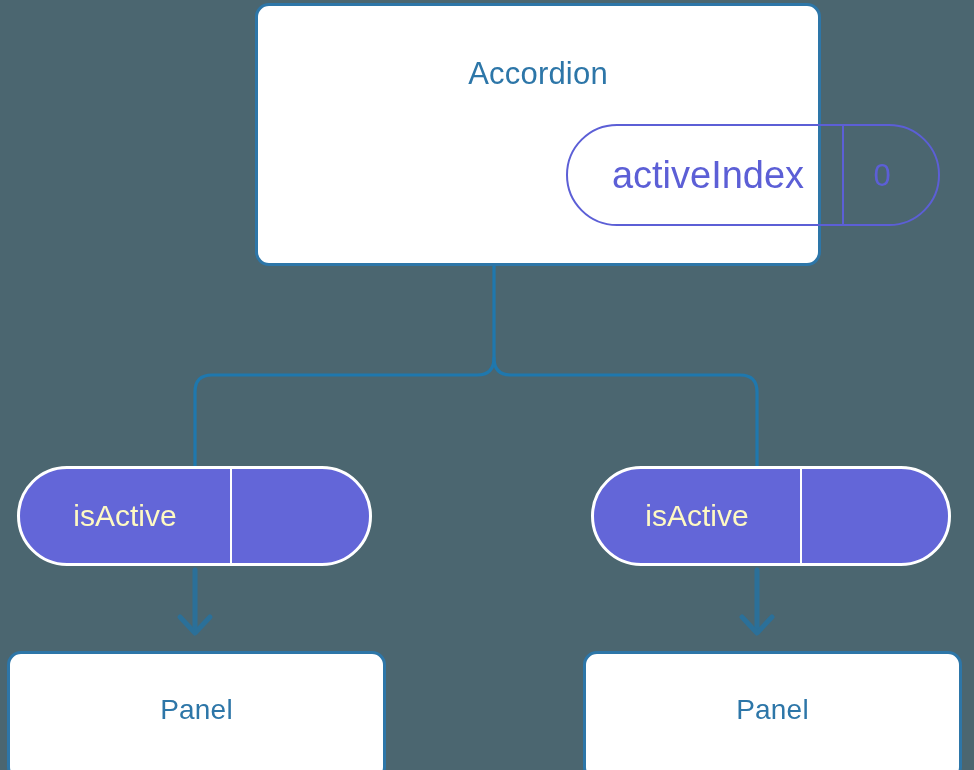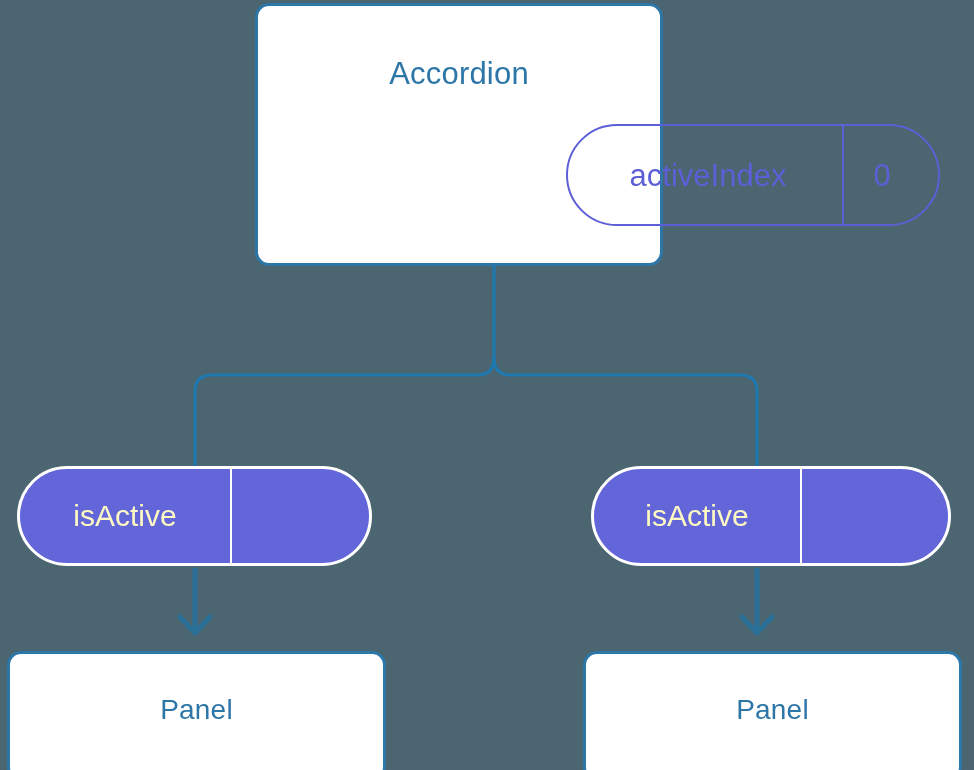--- a/index.html
+++ b/index.html
@@ -52,21 +52,21 @@
     font-weight: 400;
     letter-spacing: 0.2px;
     line-height: 1;
     white-space: nowrap;
   }
 
   
   #accordion-card {
     left: 255px;
     top: 3px;
-    width: 408px;
+    width: 566px;
     height: 263px;
     justify-content: flex-start;
     padding-top: 52px;
   }
 
   
   .pill {
     display: flex;
     align-items: stretch;
     box-sizing: border-box;
@@ -88,21 +88,21 @@
     left: 308px;
     top: 118px;
     width: 374px;
     height: 102px;
     border: 2px solid #5c5fd6;
     background: transparent;
   }
   .pill-outline .pill-key {
     flex: 0 0 276px;
     color: #5c5fd6;
-    font-size: 31px;
+    font-size: 38px;
     border-right: 2px solid #5c5fd6;
     padding-left: 6px;
   }
   .pill-outline .pill-val {
     flex: 1 1 auto;
     color: #5c5fd6;
     font-size: 31px;
     padding-right: 18px;
   }
 

